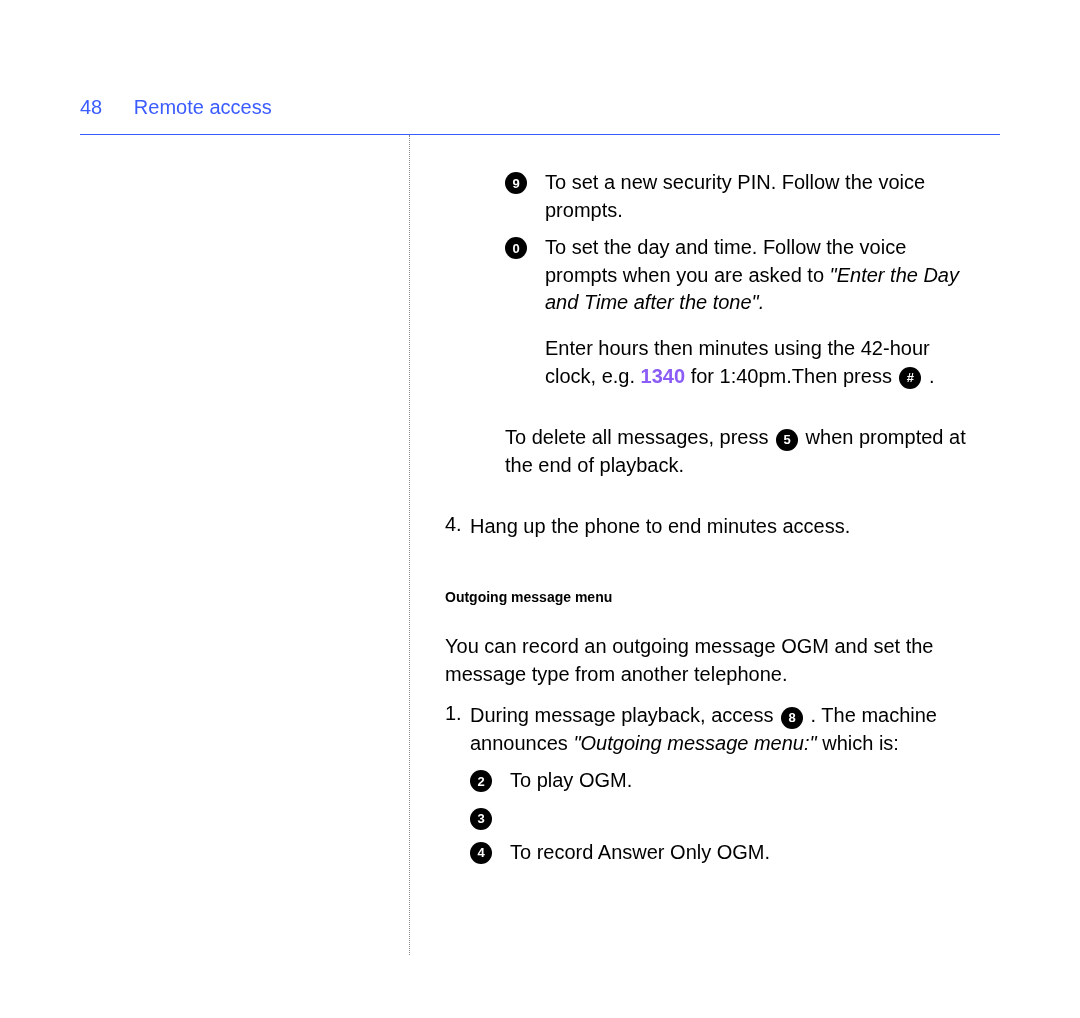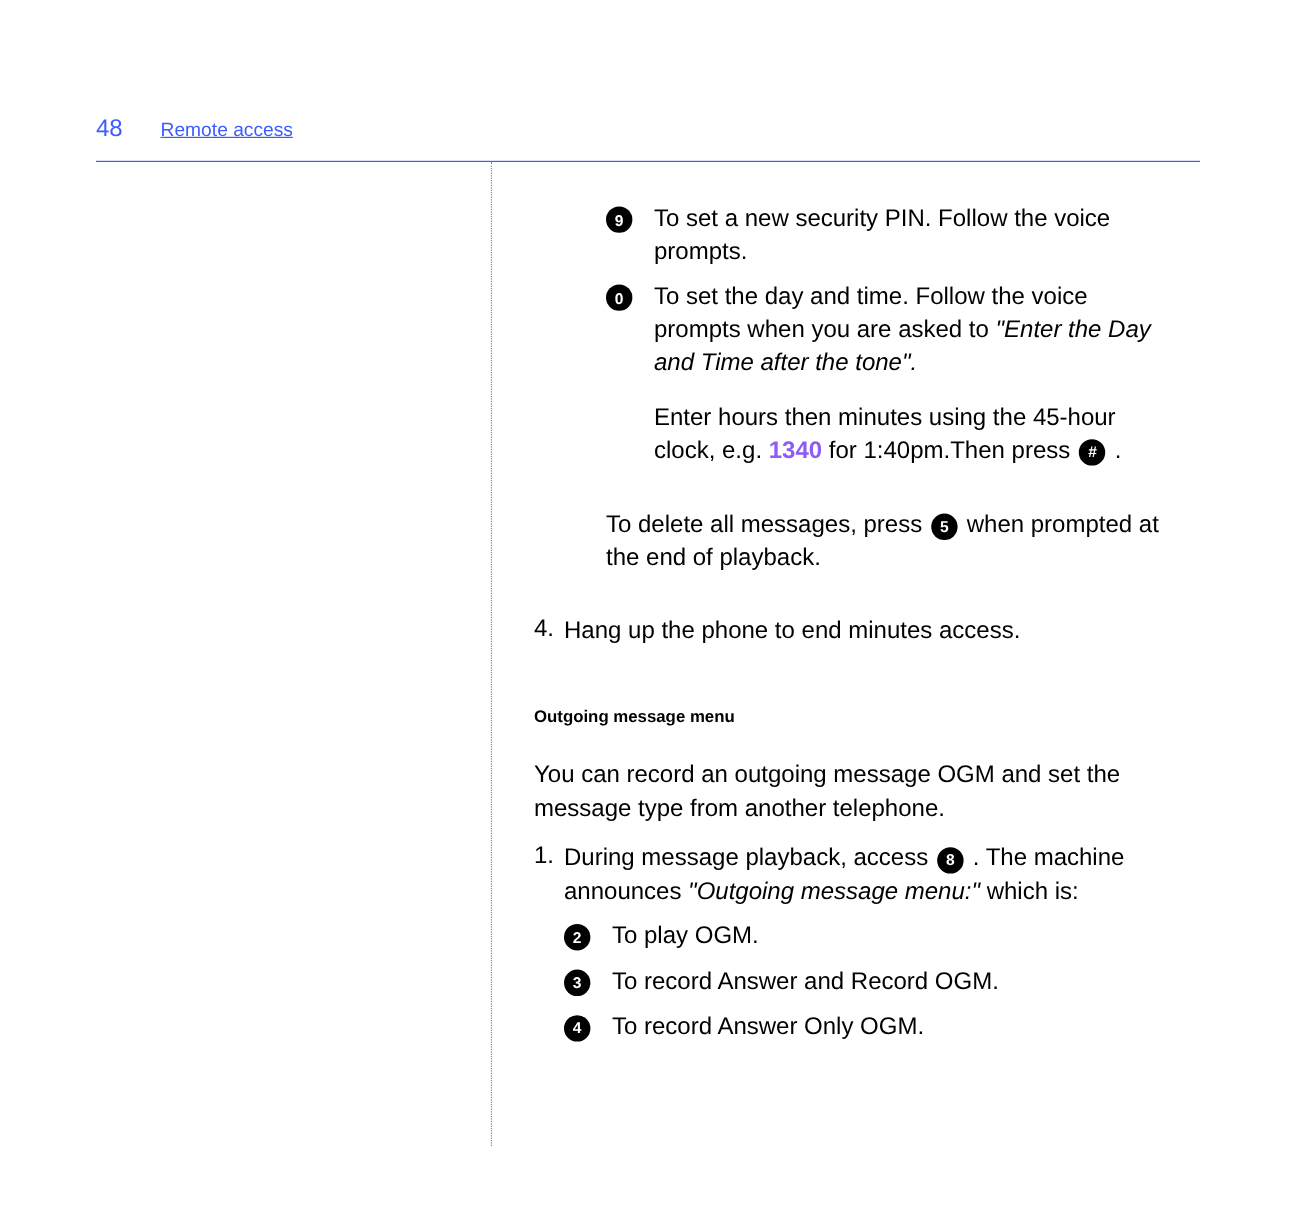--- a/index.html
+++ b/index.html
@@ -23,23 +23,22 @@
     .page-number {
       color: #3b5cff;
       display: inline;
       margin-right: 26px;
       font-size: 20px;
       text-align: center;
     }
     .section-title {
       color: #3b5cff;
       display: inline;
-      font-size: 16px;
+      font-size: 20px;
       font-weight: normal;
-      text-decoration: underline;
     }
     .hr-line {
       border: none;
       border-top: 1px solid #3b5cff;
       margin-bottom: 0;
     }
     .content-row {
       display: flex;
     }
     .left-col {
@@ -141,21 +140,21 @@
 
     <div class="item-row indented">
       <span class="circled item-icon">0</span>
       <div class="item-text">
         <span>To set the day and time. Follow the voice prompts when you are asked to </span><span class="italic">"Enter the Day and Time after the tone".</span>
       </div>
     </div>
 
 
     <div class="para" style="margin-left:100px;margin-top:18px;">
-      <span>Enter hours then minutes using the 45-hour clock, e.g. </span><span class="bold-code">1340</span><span> for 1:40pm.Then press </span><span class="circled inline">#</span><span> .</span>
+      <span>Enter hours then minutes using the 42-hour clock, e.g. </span><span class="bold-code">1340</span><span> for 1:40pm.Then press </span><span class="circled inline">#</span><span> .</span>
     </div>
 
     <div class="para" style="margin-left:60px;margin-top:34px;">
       <span>To delete all messages, press </span><span class="circled inline">5</span><span> when prompted at the end of playback.</span>
     </div>
 
     <div class="num-step" style="margin-top:34px;">
       <span class="num">4.</span>
       <span class="step-text">Hang up the phone to end minutes access.</span>
     </div>
@@ -171,21 +170,20 @@
       </span>
     </div>
 
     <div style="margin-left:25px;margin-top:10px;">
       <div class="item-row">
         <span class="circled item-icon">2</span>
         <div class="item-text">To play OGM.</div>
       </div>
       <div class="item-row">
         <span class="circled item-icon">3</span>
-        <div class="item-text">To record Answer and Record OGM.</div>
       </div>
       <div class="item-row">
         <span class="circled item-icon">4</span>
         <div class="item-text">To record Answer Only OGM.</div>
       </div>
     </div>
 
   </div>
 </div>
 

